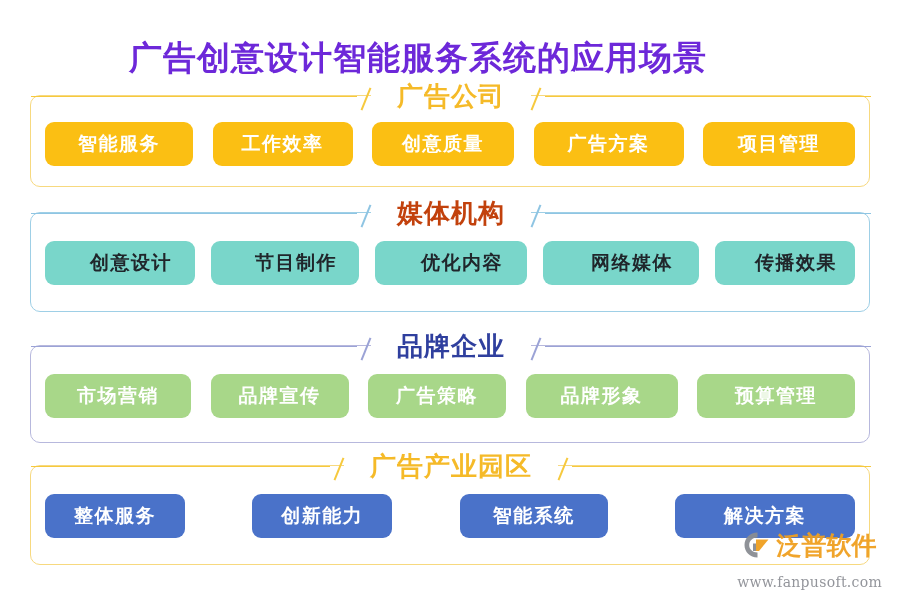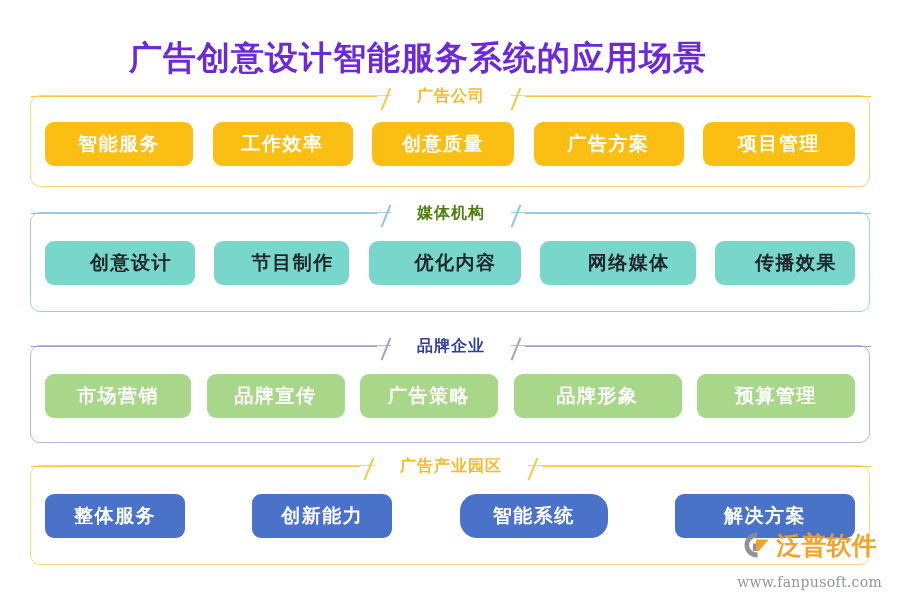--- a/index.html
+++ b/index.html
@@ -77,21 +77,21 @@
     height: 24px;
     transform: rotate(22deg);
   }
   .hdr-rule.left  .slash { right: 4px; }
   .hdr-rule.right .slash { left: 4px; }
   .hdr-rule.left  .line  { left: 0; width: calc(100% - 14px); }
   .hdr-rule.right .line  { right: 0; width: calc(100% - 14px); }
 
   .section-title {
     padding: 0 26px;
-    font-size: 16px;
+    font-size: 26px;
     font-weight: 700;
     letter-spacing: 1px;
     white-space: nowrap;
     background: #ffffff;
     font-family: "DejaVu Serif", "Liberation Serif", serif;
     line-height: 26px;
   }
 
   .chip-row {
     display: flex;
@@ -116,21 +116,21 @@
 
   
   #sec-1 { top: 95px; height: 92px; border: 1.4px solid #f7d97f; }
   #sec-1 .section-title { color: #f5ba28; }
   #sec-1 .hdr-rule .line, #sec-1 .hdr-rule .slash { background: #f6c93e; }
   #sec-1 .chip-row { padding-top: 26px; align-items: flex-start; }
   #sec-1 .chip { background: #fbbf13; color: #ffffff; }
 
   
   #sec-2 { top: 212px; height: 100px; border: 1.4px solid #9ecfe6; }
-  #sec-2 .section-title { color: #4d7c0f; text-align: center; }
+  #sec-2 .section-title { color: #c2410c; text-align: center; }
   #sec-2 .hdr-rule .line, #sec-2 .hdr-rule .slash { background: #8fc5e3; }
   #sec-2 .chip-row { padding-top: 28px; align-items: flex-start; }
   #sec-2 .chip { background: #79d6ca; color: #20262b; padding-left: 22px; }
 
   
   #sec-3 { top: 345px; height: 98px; border: 1.4px solid #b7b8dd; }
   #sec-3 .section-title { color: #2f3f9e; }
   #sec-3 .hdr-rule .line, #sec-3 .hdr-rule .slash { background: #9ba3d6; }
   #sec-3 .chip-row { padding-top: 28px; align-items: flex-start; }
   #sec-3 .chip { background: #a8d789; color: #ffffff; }
@@ -143,35 +143,35 @@
   #sec-4 .chip { background: #4a72c9; color: #ffffff; }
 
   
   .w0 { width: 148px; }
   .w1 { width: 140px; }
   .w2 { width: 142px; }
   .w3 { width: 150px; }
   .w4 { width: 152px; }
 
   #sec-2 .w0 { width: 150px; }
-  #sec-2 .w1 { width: 135px; font-family: Liberation Mono, monospace; }
+  #sec-2 .w1 { width: 148px; font-family: Liberation Mono, monospace; }
   #sec-2 .w2 { width: 152px; }
   #sec-2 .w3 { width: 156px; }
   #sec-2 .w4 { width: 140px; }
 
   #sec-3 .w0 { width: 146px; }
   #sec-3 .w1 { width: 138px; }
   #sec-3 .w2 { width: 138px; }
-  #sec-3 .w3 { width: 168px; }
+  #sec-3 .w3 { width: 152px; }
   #sec-3 .w4 { width: 158px; }
 
   #sec-4 .w0 { width: 150px; }
   #sec-4 .w1 { width: 140px; }
   #sec-4 .w2 { width: 140px; }
-  #sec-4 .w3 { width: 148px; border-radius: 17px; }
+  #sec-4 .w3 { width: 148px; }
   #sec-4 .w4 { width: 180px; }
 
   
   .brand {
     position: absolute;
     right: 18px;
     bottom: 10px;
     display: flex;
     flex-direction: column;
     align-items: center;

